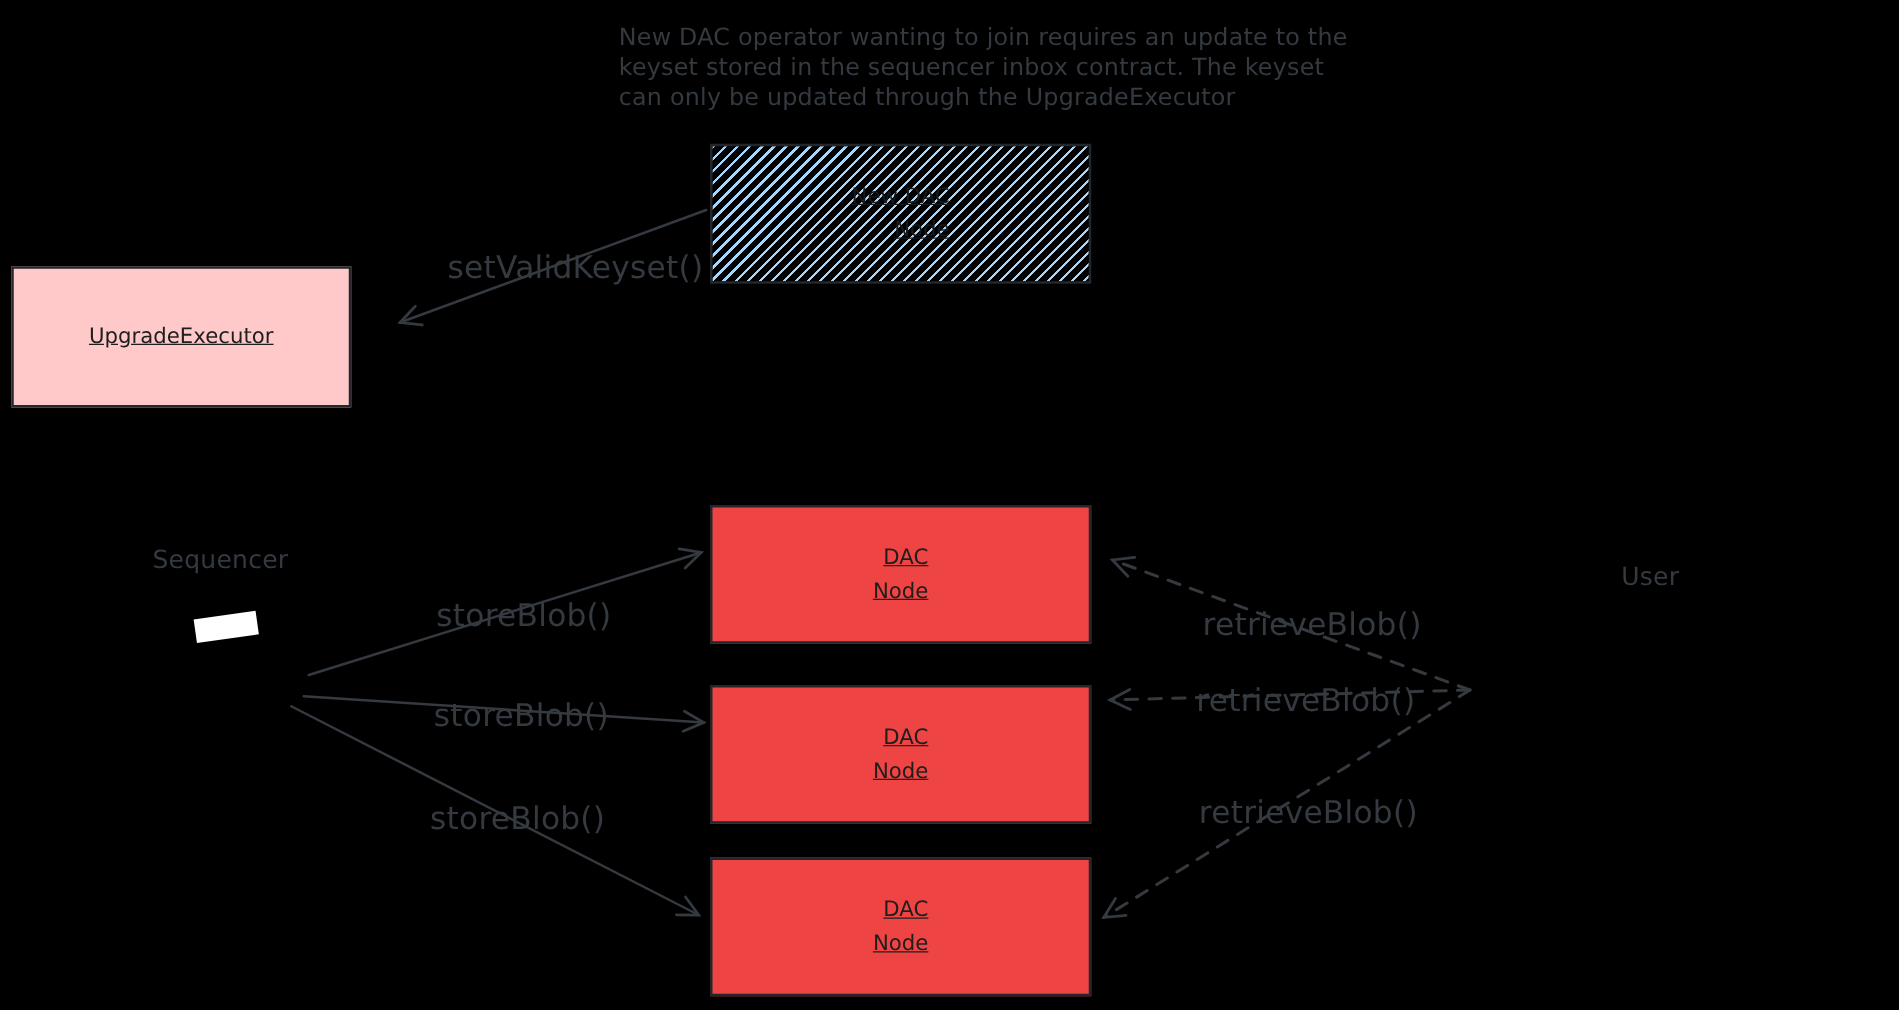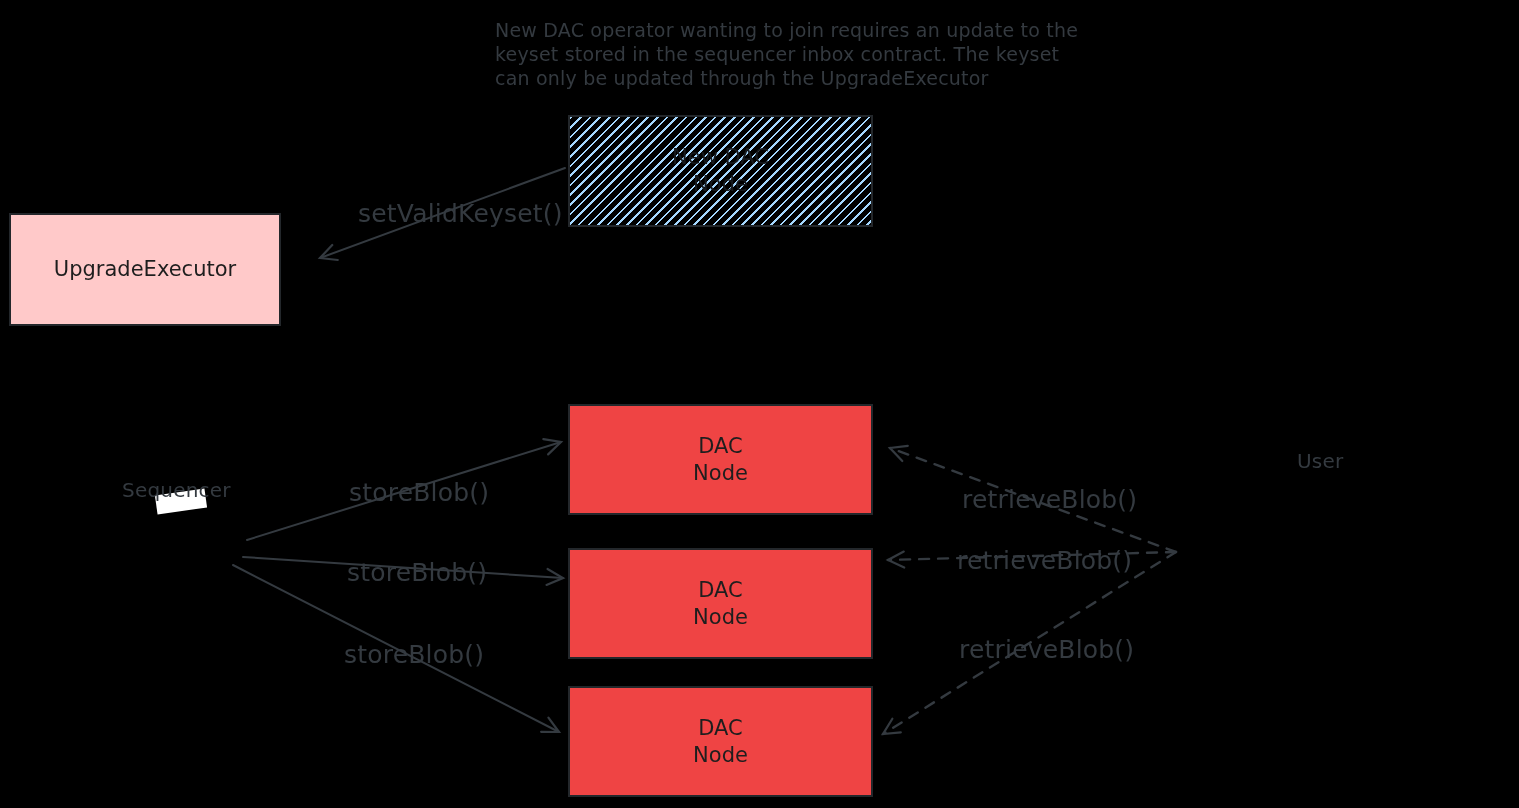--- a/index.html
+++ b/index.html
@@ -13,21 +13,21 @@
   }
   .edge-label{
     position:absolute;color:#343a40;font-size:25px;white-space:nowrap;letter-spacing:.2px;
   }
   .free-label{
     position:absolute;color:#343a40;font-size:20px;white-space:nowrap;letter-spacing:.2px;
   }
   .box{
     position:absolute;display:flex;align-items:center;justify-content:center;
     border:2px solid #23272b;box-sizing:border-box;color:#1e1e1e;
-    font-size:21px;line-height:27px;text-align:center;white-space:pre-line;
+    font-size:17px;line-height:27px;text-align:right;white-space:pre-line;text-decoration:underline;
   }
   .box-pink{background:#ffc9c9;}
   .box-blue{background:#ef4444;}
   .box-hatch{
     background-image:repeating-linear-gradient(135deg,#a5d8ff 0px,#a5d8ff 1.8px,transparent 1.8px,transparent 6.8px);
     color:#16191d;
   }
   .seq-block{
     position:absolute;left:156px;top:492px;width:50px;height:19px;background:#ffffff;
     transform:rotate(-8deg);
@@ -77,21 +77,21 @@
     <span>DAC
 Node</span>
   </div>
   <div class="box box-blue" style="left:568px;top:686px;width:305px;height:111px;">
     <span>DAC
 Node</span>
   </div>
 
   <div class="seq-block"></div>
 
-  <div class="free-label" style="left:122px;top:435px;margin-top:43px;">Sequencer</div>
+  <div class="free-label" style="left:122px;top:435px;">Sequencer</div>
   <div class="free-label" style="left:1297px;top:449px;">User</div>
 
   <div class="edge-label" style="left:358px;top:199px;">setValidKeyset()</div>
   <div class="edge-label" style="left:349px;top:478px;">storeBlob()</div>
   <div class="edge-label" style="left:347px;top:558px;">storeBlob()</div>
   <div class="edge-label" style="left:344px;top:640px;">storeBlob()</div>
   <div class="edge-label" style="left:962px;top:485px;">retrieveBlob()</div>
   <div class="edge-label" style="left:957px;top:546px;">retrieveBlob()</div>
   <div class="edge-label" style="left:959px;top:635px;">retrieveBlob()</div>
 

